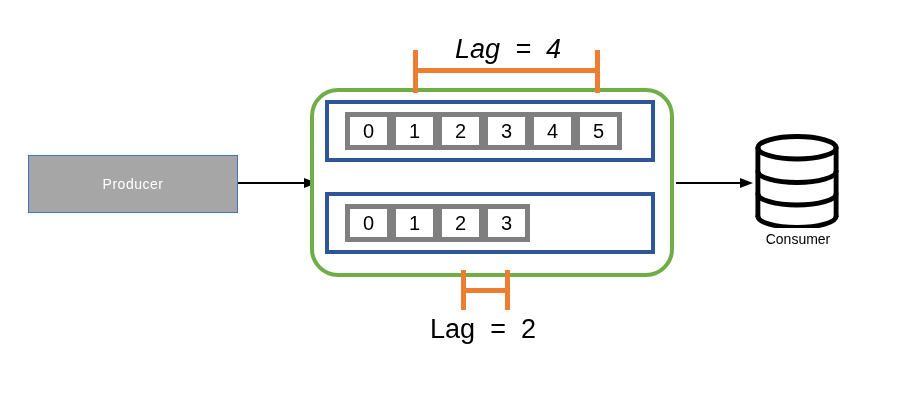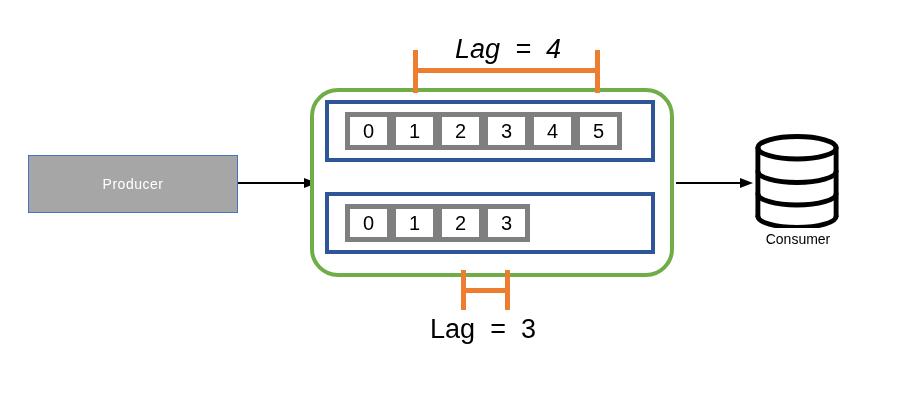--- a/index.html
+++ b/index.html
@@ -151,21 +151,21 @@
     <div class="bracket-part tick" style="left:595px; top:50px; height:43px;"></div>
     <div class="bracket-part bar" style="left:413px; top:68px; width:187px;"></div>
   </div>
   <div class="lag-label lag-top-label">Lag = 4</div>
 
   <div>
     <div class="bracket-part tick" style="left:461px; top:270px; height:40px;"></div>
     <div class="bracket-part tick" style="left:505px; top:270px; height:40px;"></div>
     <div class="bracket-part bar" style="left:461px; top:288px; width:49px;"></div>
   </div>
-  <div class="lag-label lag-bottom-label">Lag = 3</div>
+  <div class="lag-label lag-bottom-label">Lag = 2</div>
 
   <svg class="arrow-svg" style="left:676px; top:175px;" width="78" height="16">
     <line x1="0" y1="8" x2="65" y2="8" stroke="#000000" stroke-width="2"></line>
     <polygon points="64,3 77,8 64,13" fill="#000000"></polygon>
   </svg>
 
   <svg class="consumer-icon" width="88" height="94" viewBox="0 0 90 96">
     <g fill="none" stroke="#000000" stroke-width="5" stroke-linecap="round">
       <ellipse cx="45" cy="14" rx="40" ry="11.5"></ellipse>
       <line x1="5" y1="14" x2="5" y2="84"></line>

